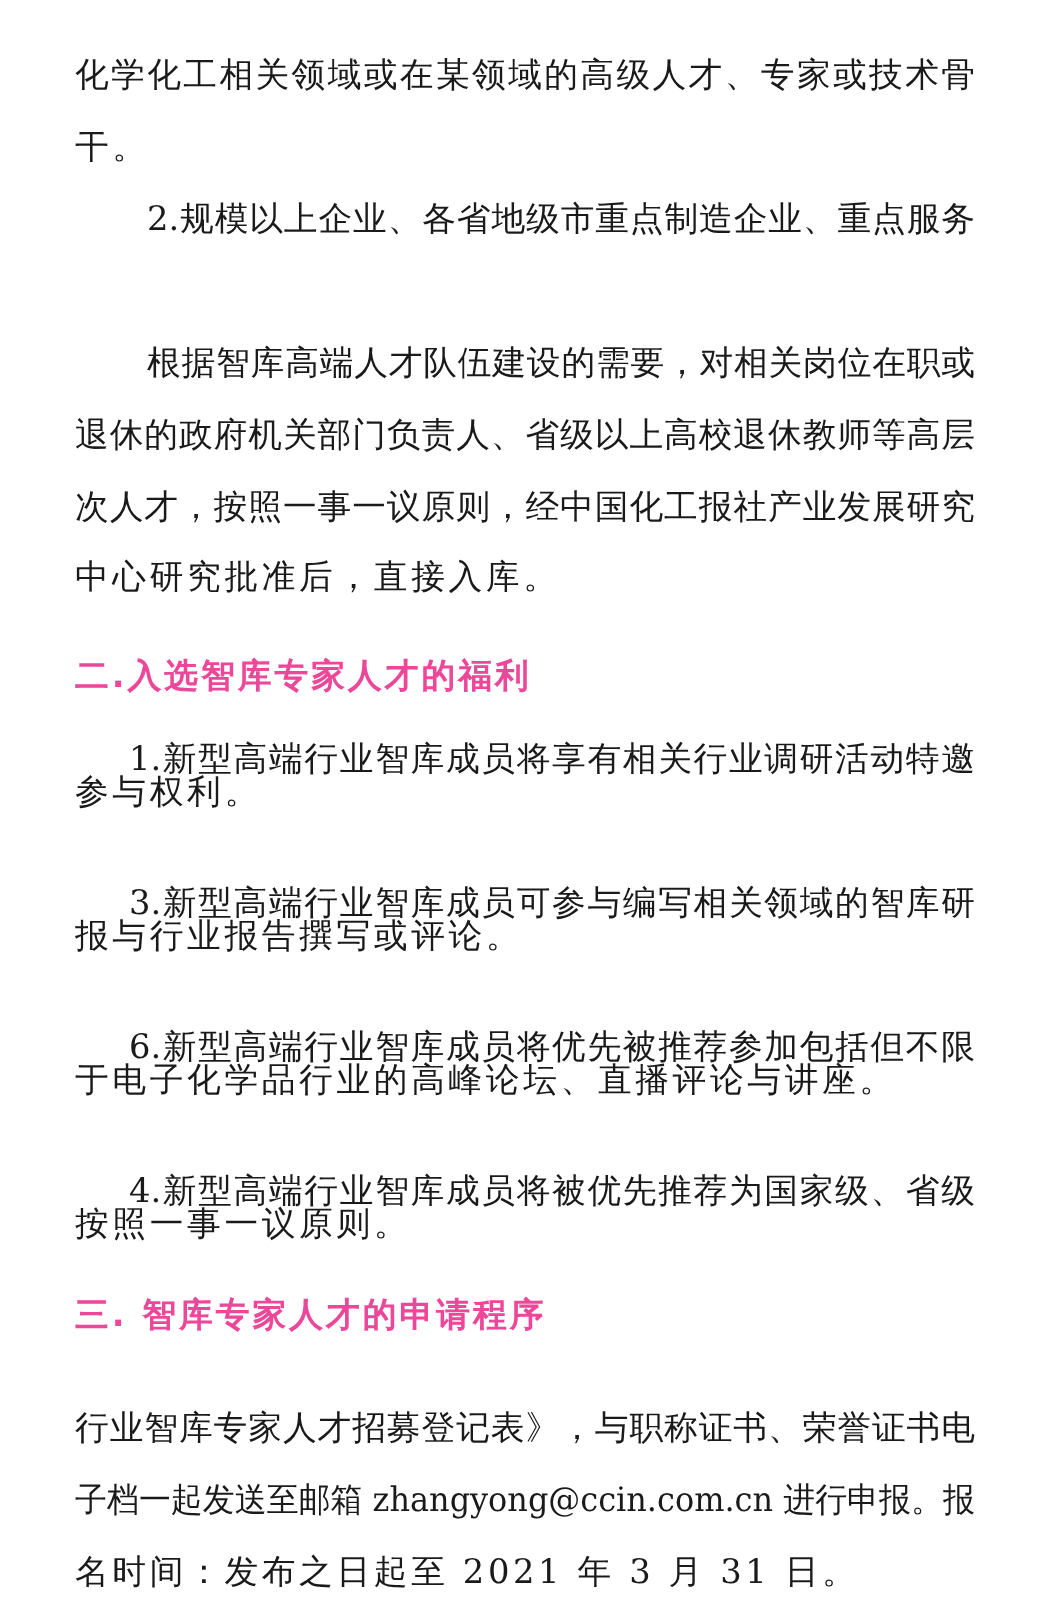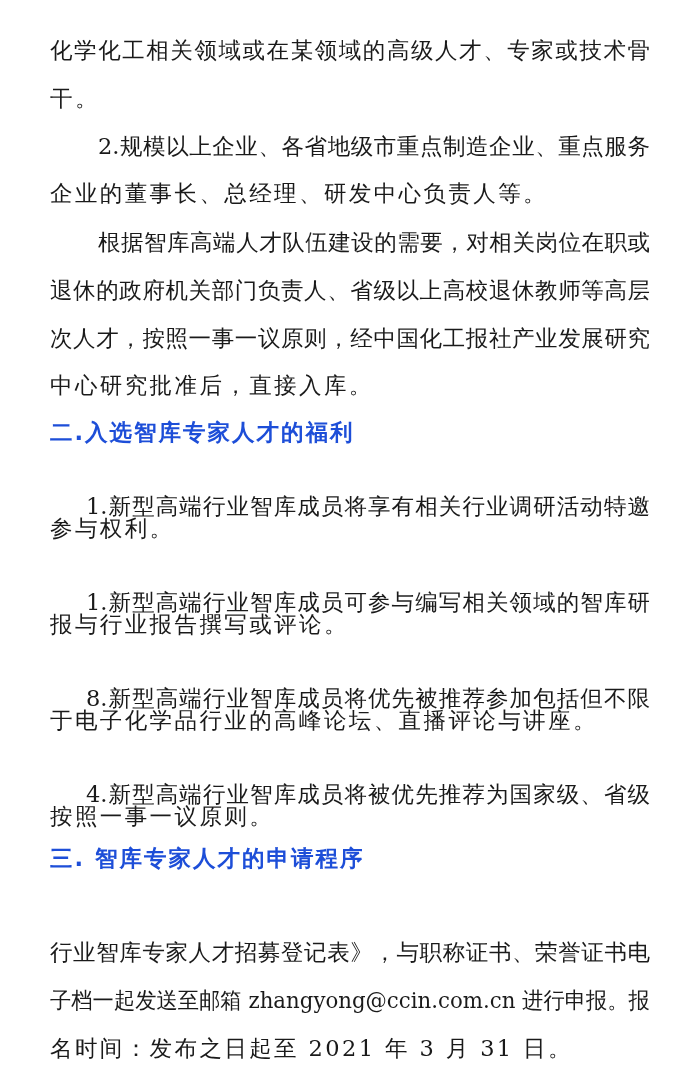--- a/index.html
+++ b/index.html
@@ -13,41 +13,40 @@
     line-height: 30px;
     font-family: "DejaVu Serif", "Liberation Serif", serif;
     font-size: 22.5px;
     color: #1a1a1a;
     white-space: nowrap;
     letter-spacing: 2.4px;
     transform-origin: left center;
   }
   .line.justify { text-align: justify; text-align-last: justify; letter-spacing: 0; }
   .line.indent { left: 98px; width: 552px; }
-  .line.heading { font-family: "DejaVu Sans", "Liberation Sans", sans-serif; font-weight: bold; color: #1d4ed8; letter-spacing: 2px; }
+  .line.heading { font-family: "DejaVu Sans", "Liberation Sans", sans-serif; font-weight: bold; color: #ec4899; letter-spacing: 2px; margin-top: 19px; }
   .line.indent-sm { left: 86px; width: 564px; margin-top: 26px; }
 </style>
 </head>
 <body>
 
 <div class="page">
   <div class="line justify" style="top:35px">化学化工相关领域或在某领域的高级人才、专家或技术骨</div>
   <div class="line" style="top:83px">干。</div>
   <div class="line indent justify" style="top:131px">2.规模以上企业、各省地级市重点制造企业、重点服务</div>
-  <div class="line" style="top:178px">企业的董事长、总经理、研发中心负责人等。</div>
   <div class="line indent justify" style="top:227px">根据智库高端人才队伍建设的需要，对相关岗位在职或</div>
   <div class="line justify" style="top:323px">次人才，按照一事一议原则，经中国化工报社产业发展研究</div>
   <div class="line justify" style="top:275px">退休的政府机关部门负责人、省级以上高校退休教师等高层</div>
   <div class="line" style="top:370px">中心研究批准后，直接入库。</div>
   <div class="line heading" style="top:417px">二.入选智库专家人才的福利</div>
   <div class="line indent-sm justify" style="top:465px">1.新型高端行业智库成员将享有相关行业调研活动特邀</div>
   <div class="line" style="top:513px">参与权利。</div>
-  <div class="line indent-sm justify" style="top:561px">1.新型高端行业智库成员可参与编写相关领域的智库研</div>
+  <div class="line indent-sm justify" style="top:561px">3.新型高端行业智库成员可参与编写相关领域的智库研</div>
   <div class="line" style="top:609px">报与行业报告撰写或评论。</div>
-  <div class="line indent-sm justify" style="top:657px">8.新型高端行业智库成员将优先被推荐参加包括但不限</div>
+  <div class="line indent-sm justify" style="top:657px">6.新型高端行业智库成员将优先被推荐参加包括但不限</div>
   <div class="line" style="top:705px">于电子化学品行业的高峰论坛、直播评论与讲座。</div>
   <div class="line indent-sm justify" style="top:753px">4.新型高端行业智库成员将被优先推荐为国家级、省级</div>
   <div class="line" style="top:801px">按照一事一议原则。</div>
   <div class="line heading" style="top:843px">三. 智库专家人才的申请程序</div>
   <div class="line justify" style="top:937px">行业智库专家人才招募登记表》，与职称证书、荣誉证书电</div>
   <div class="line justify" style="top: 985px; transform: scaleX(0.946372);">子档一起发送至邮箱 zhangyong@ccin.com.cn 进行申报。报</div>
   <div class="line" style="top:1033px">名时间：发布之日起至 2021 年 3 月 31 日。</div>
 </div>
 
 </body></html>

